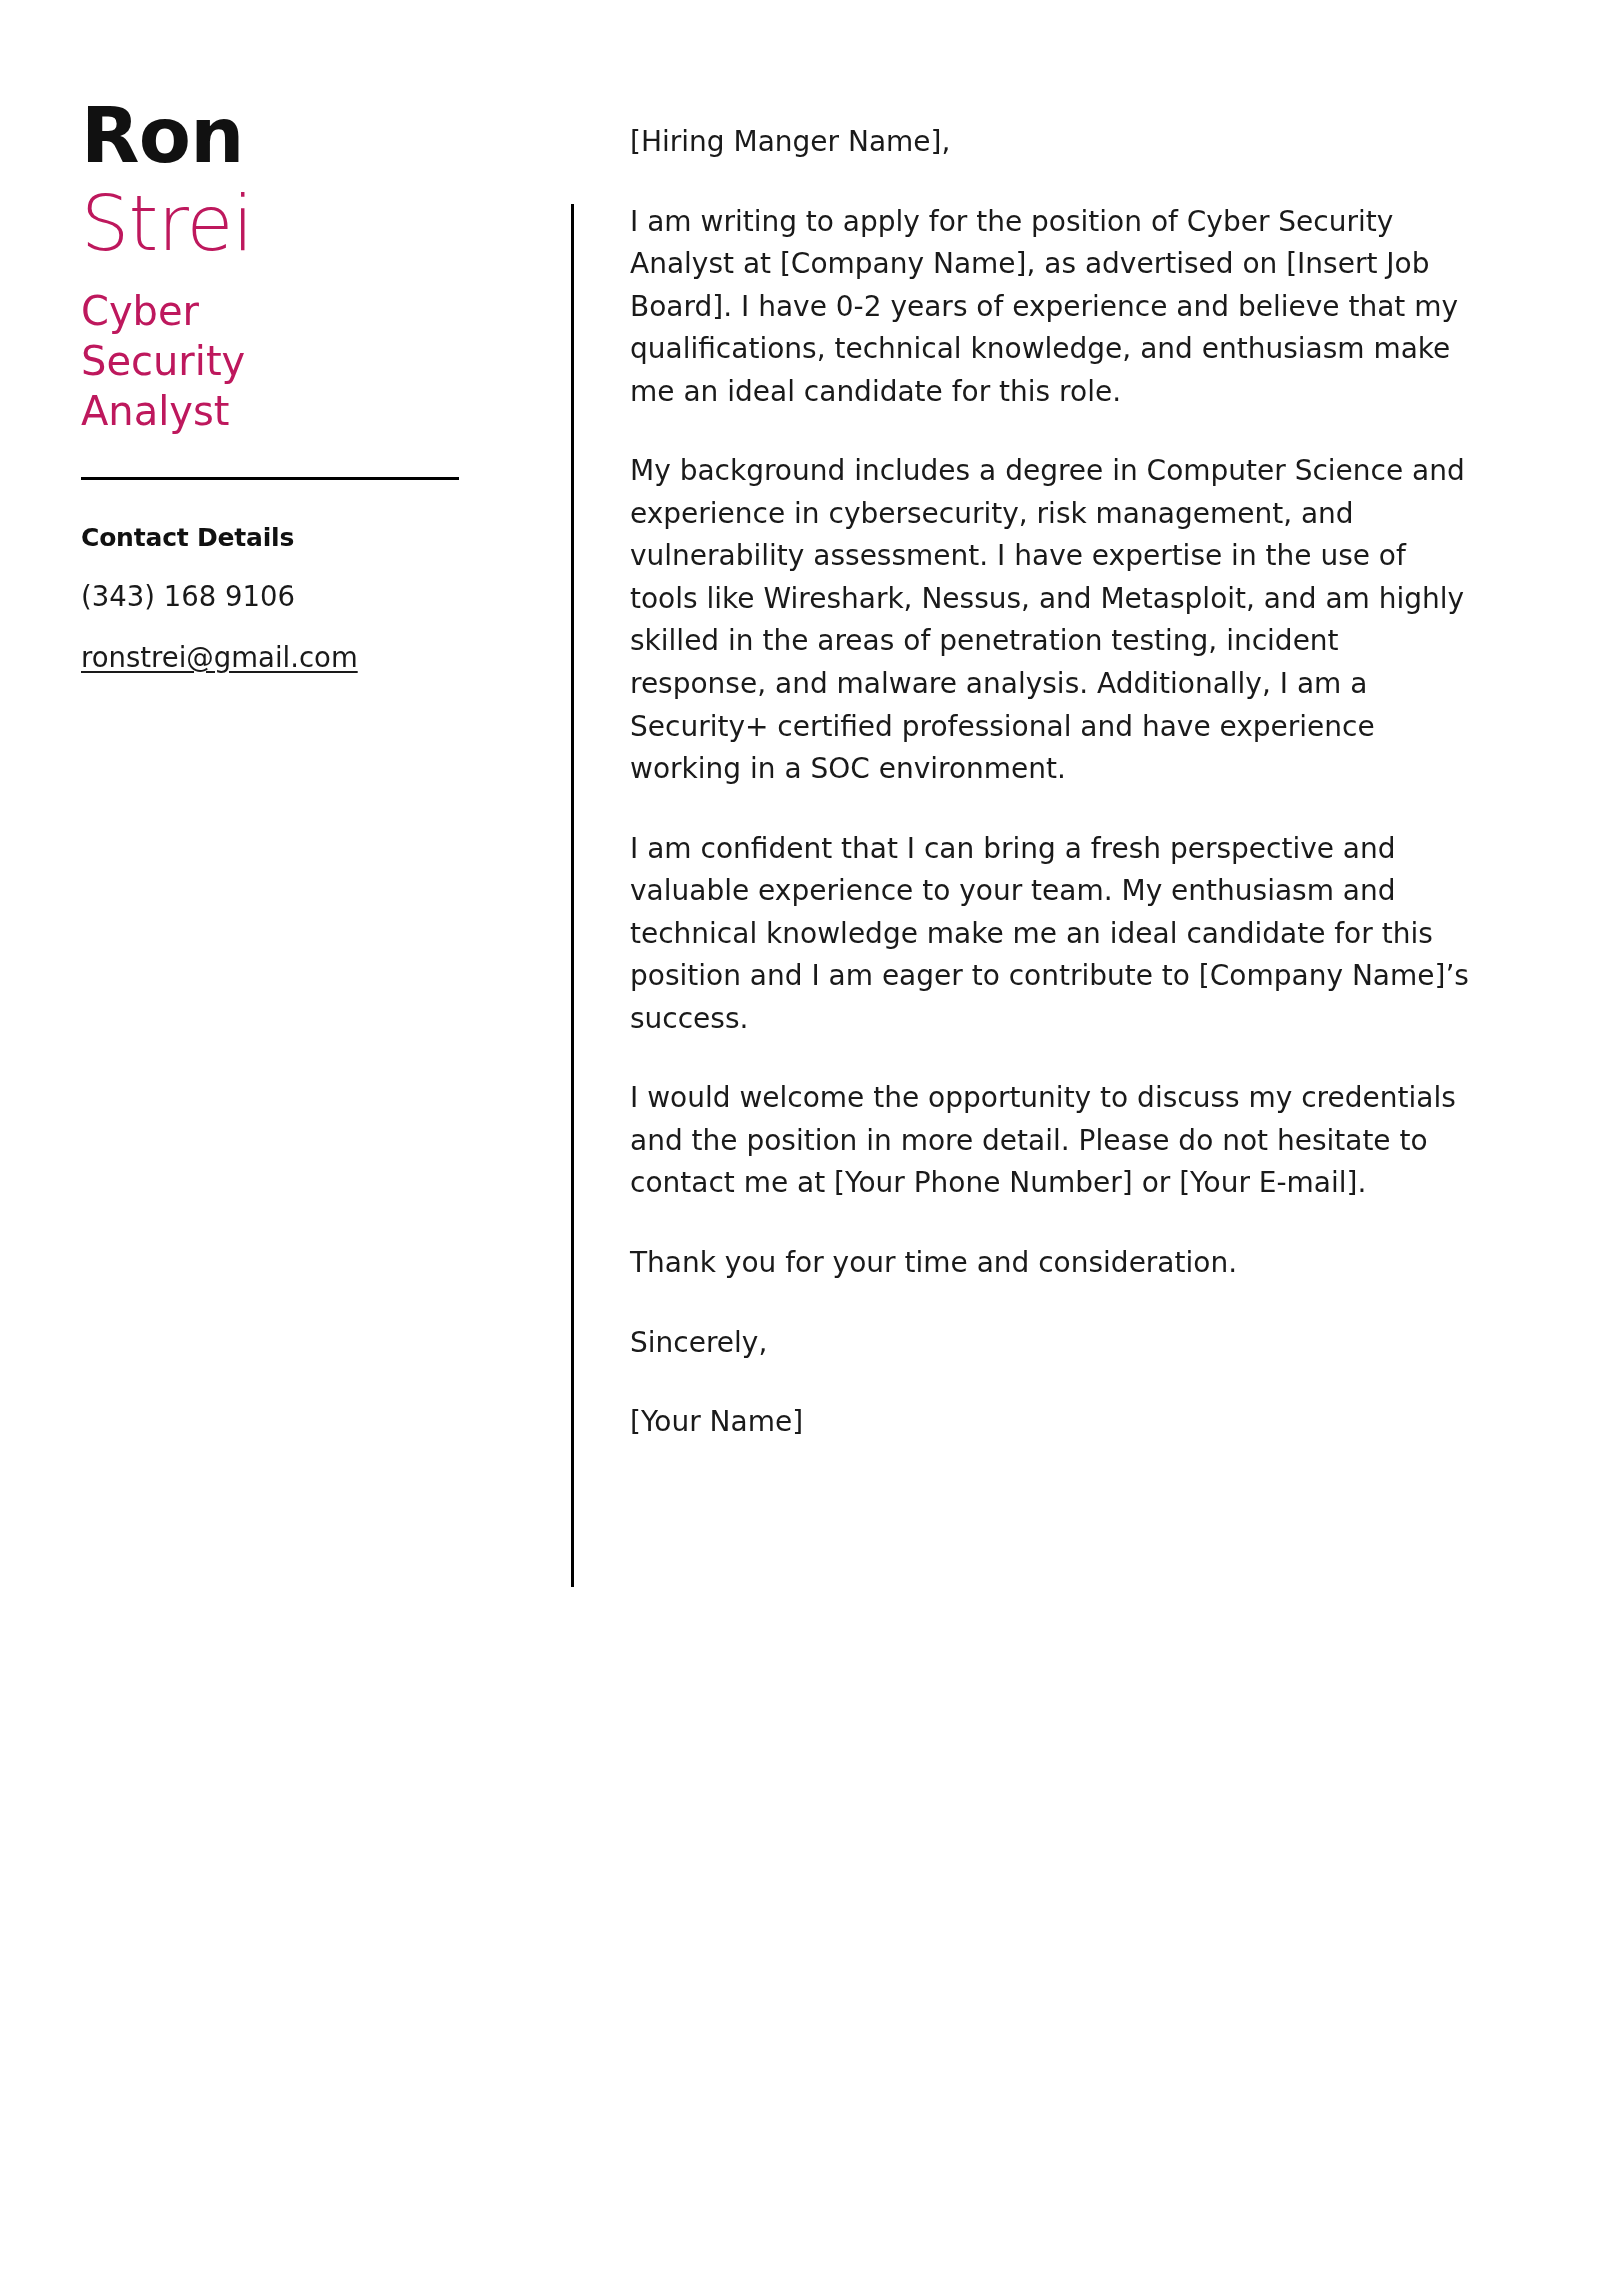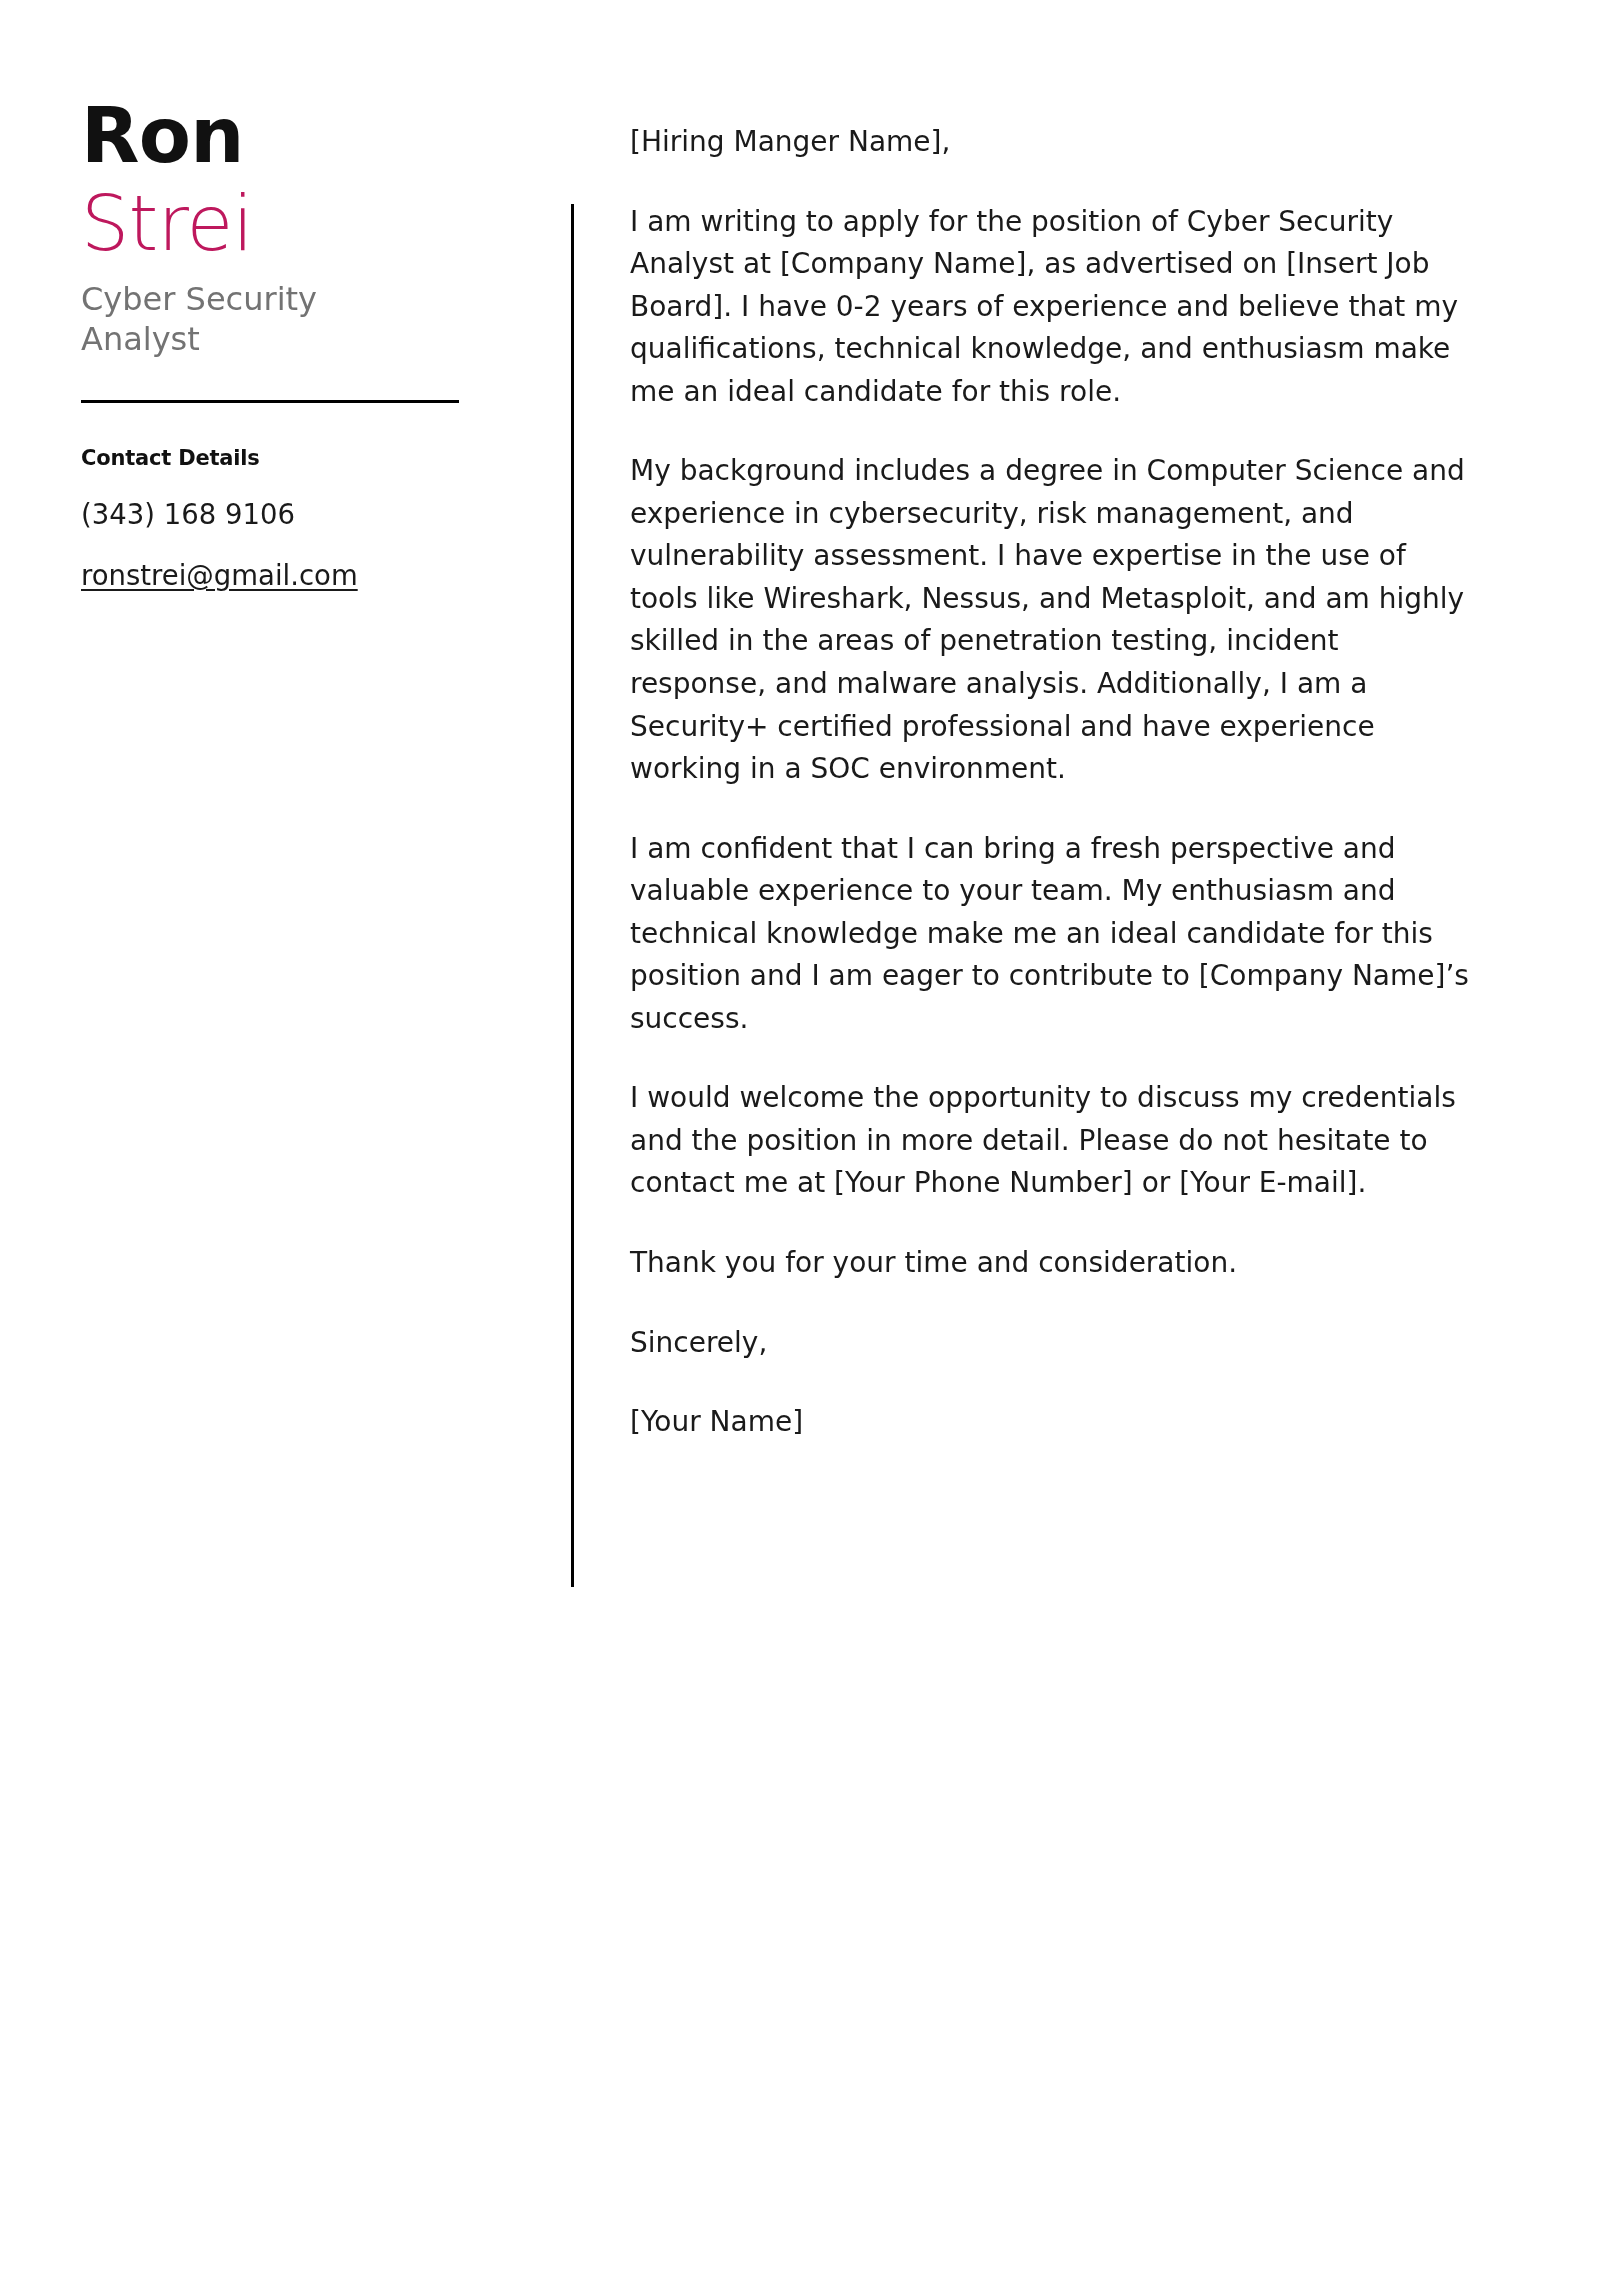--- a/index.html
+++ b/index.html
@@ -42,38 +42,38 @@
   .name-last {
     font-size: 76px;
     font-weight: 300;
     letter-spacing: -0.7px;
     color: #be185d;
     display: block;
     margin-top: 12px;
   }
 
   .job-title {
-    margin-top: 17px;
-    font-size: 32px;
+    margin-top: 24px;
+    font-size: 40px;
     font-weight: 400;
     line-height: 1.25;
-    color: #737373;
+    color: #be185d;
     max-width: 282px;
   }
 
   .rule {
     margin-top: 41px;
     width: 378px;
     height: 2.6px;
     background: #000000;
   }
 
   .section-heading {
     margin-top: 43px;
-    font-size: 21px;
+    font-size: 25px;
     font-weight: 600;
     color: #111111;
     letter-spacing: -0.2px;
   }
 
   .contact-list {
     margin-top: 25px;
   }
 
   .contact-item {

